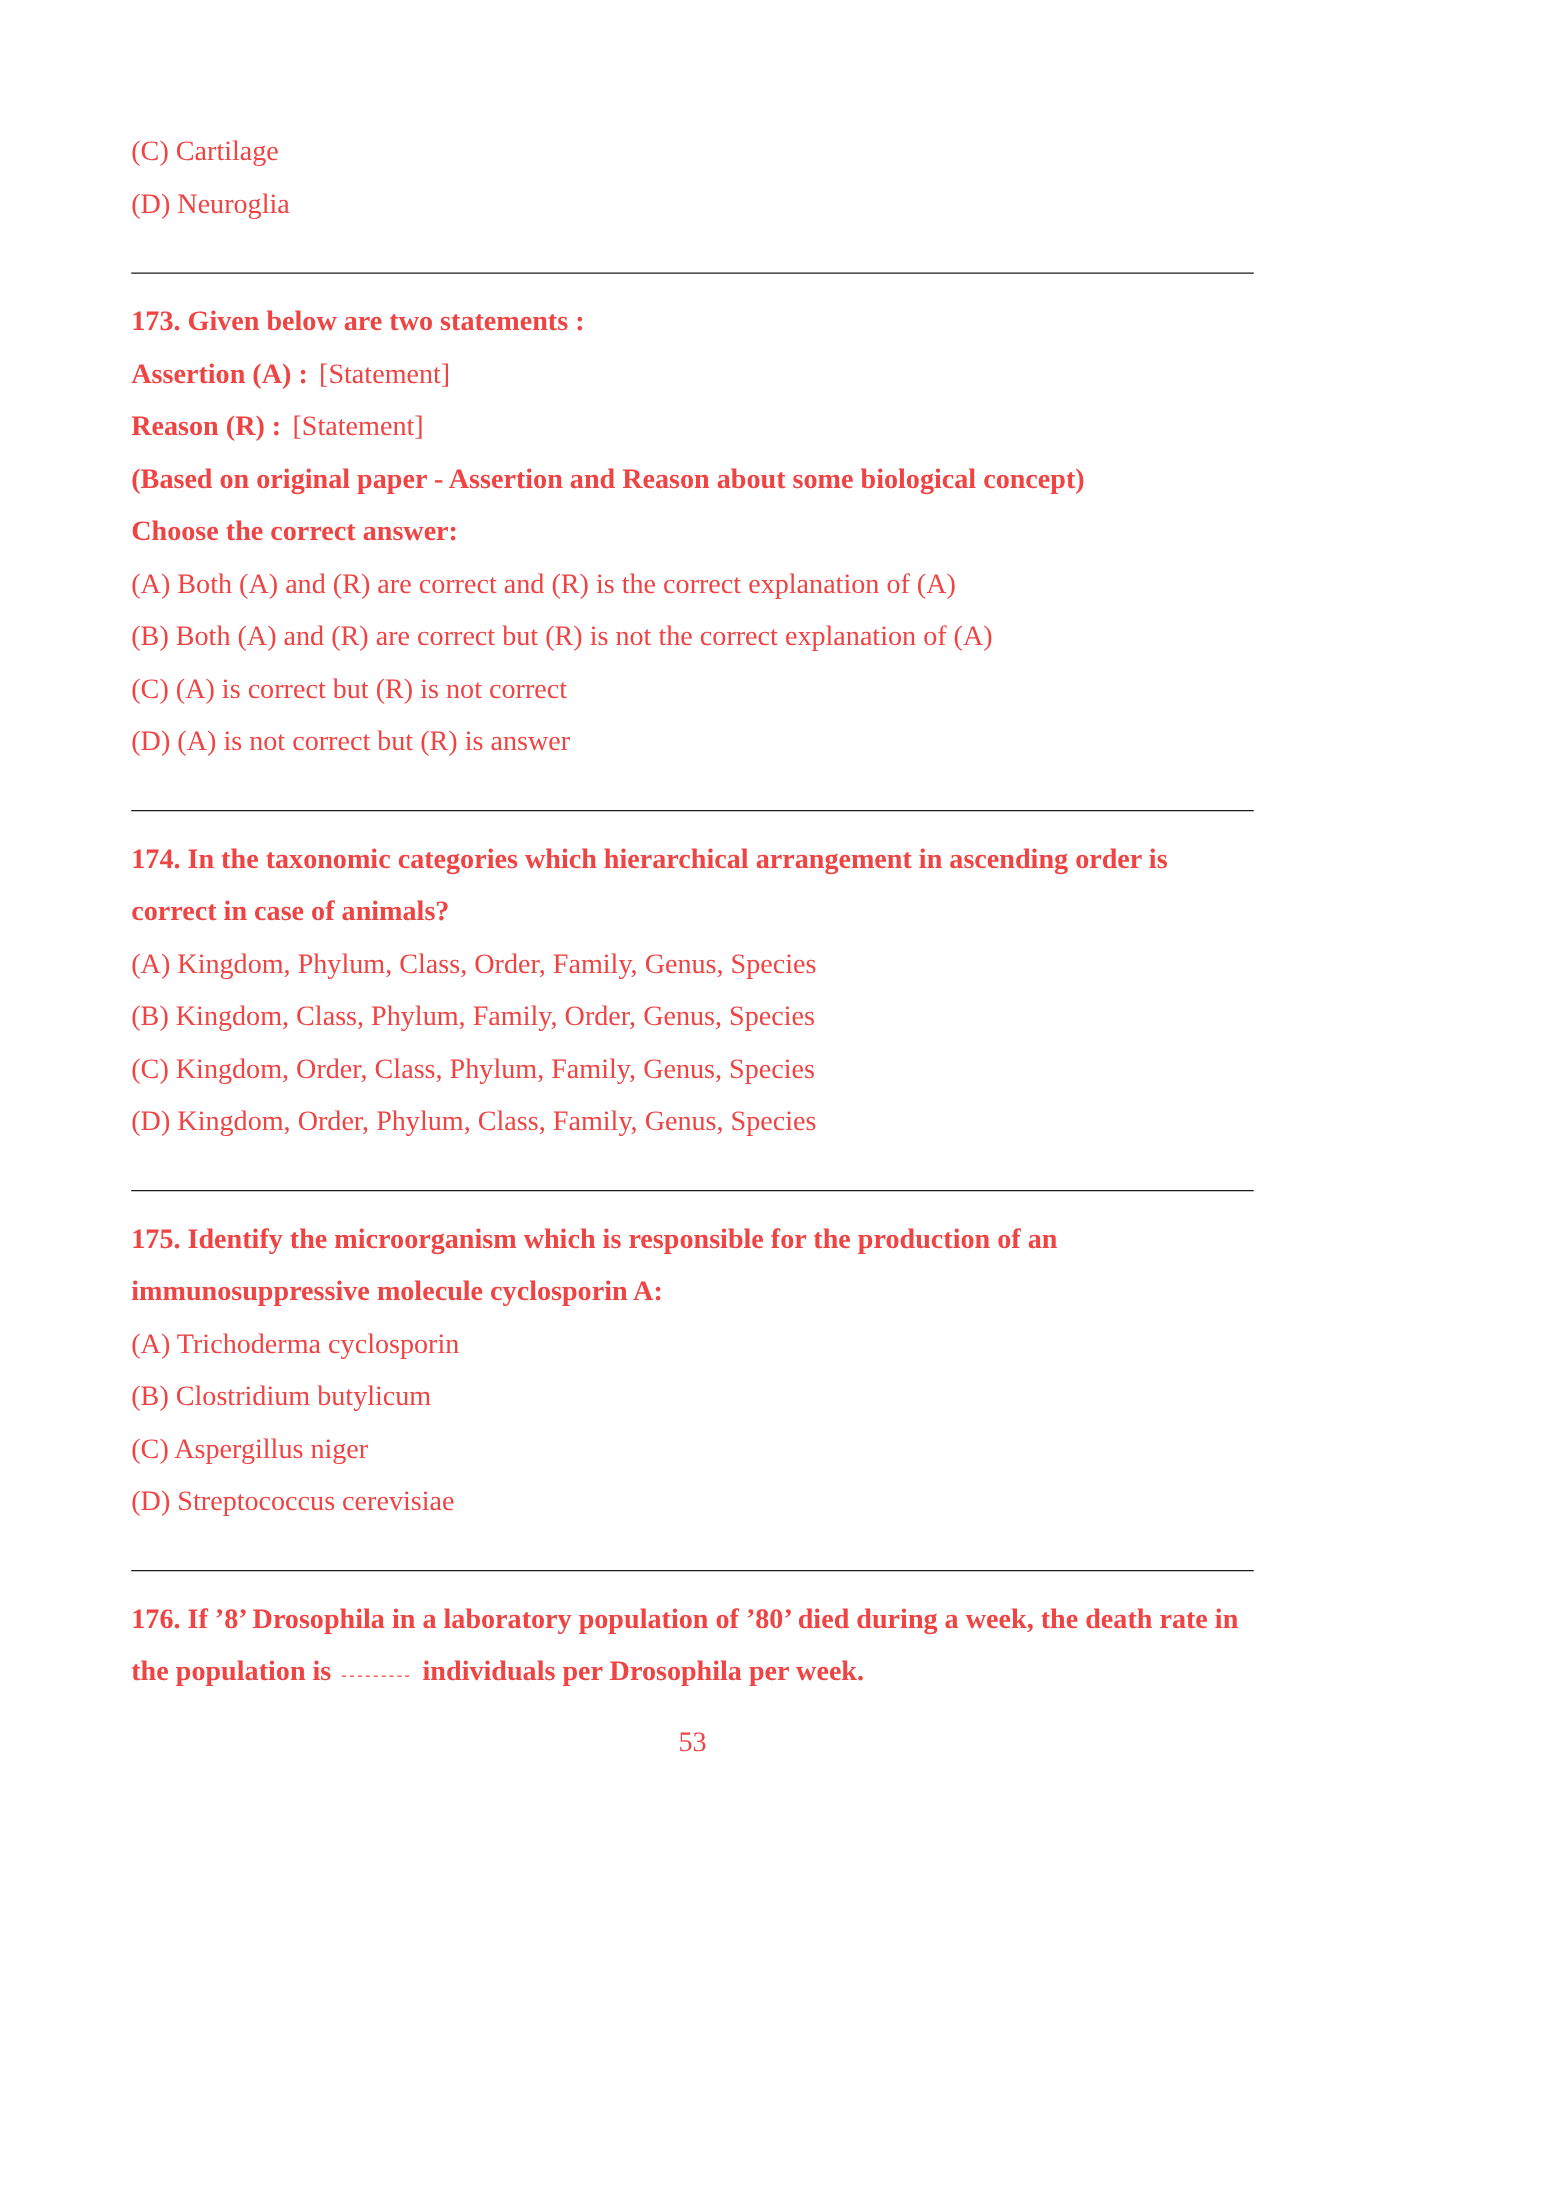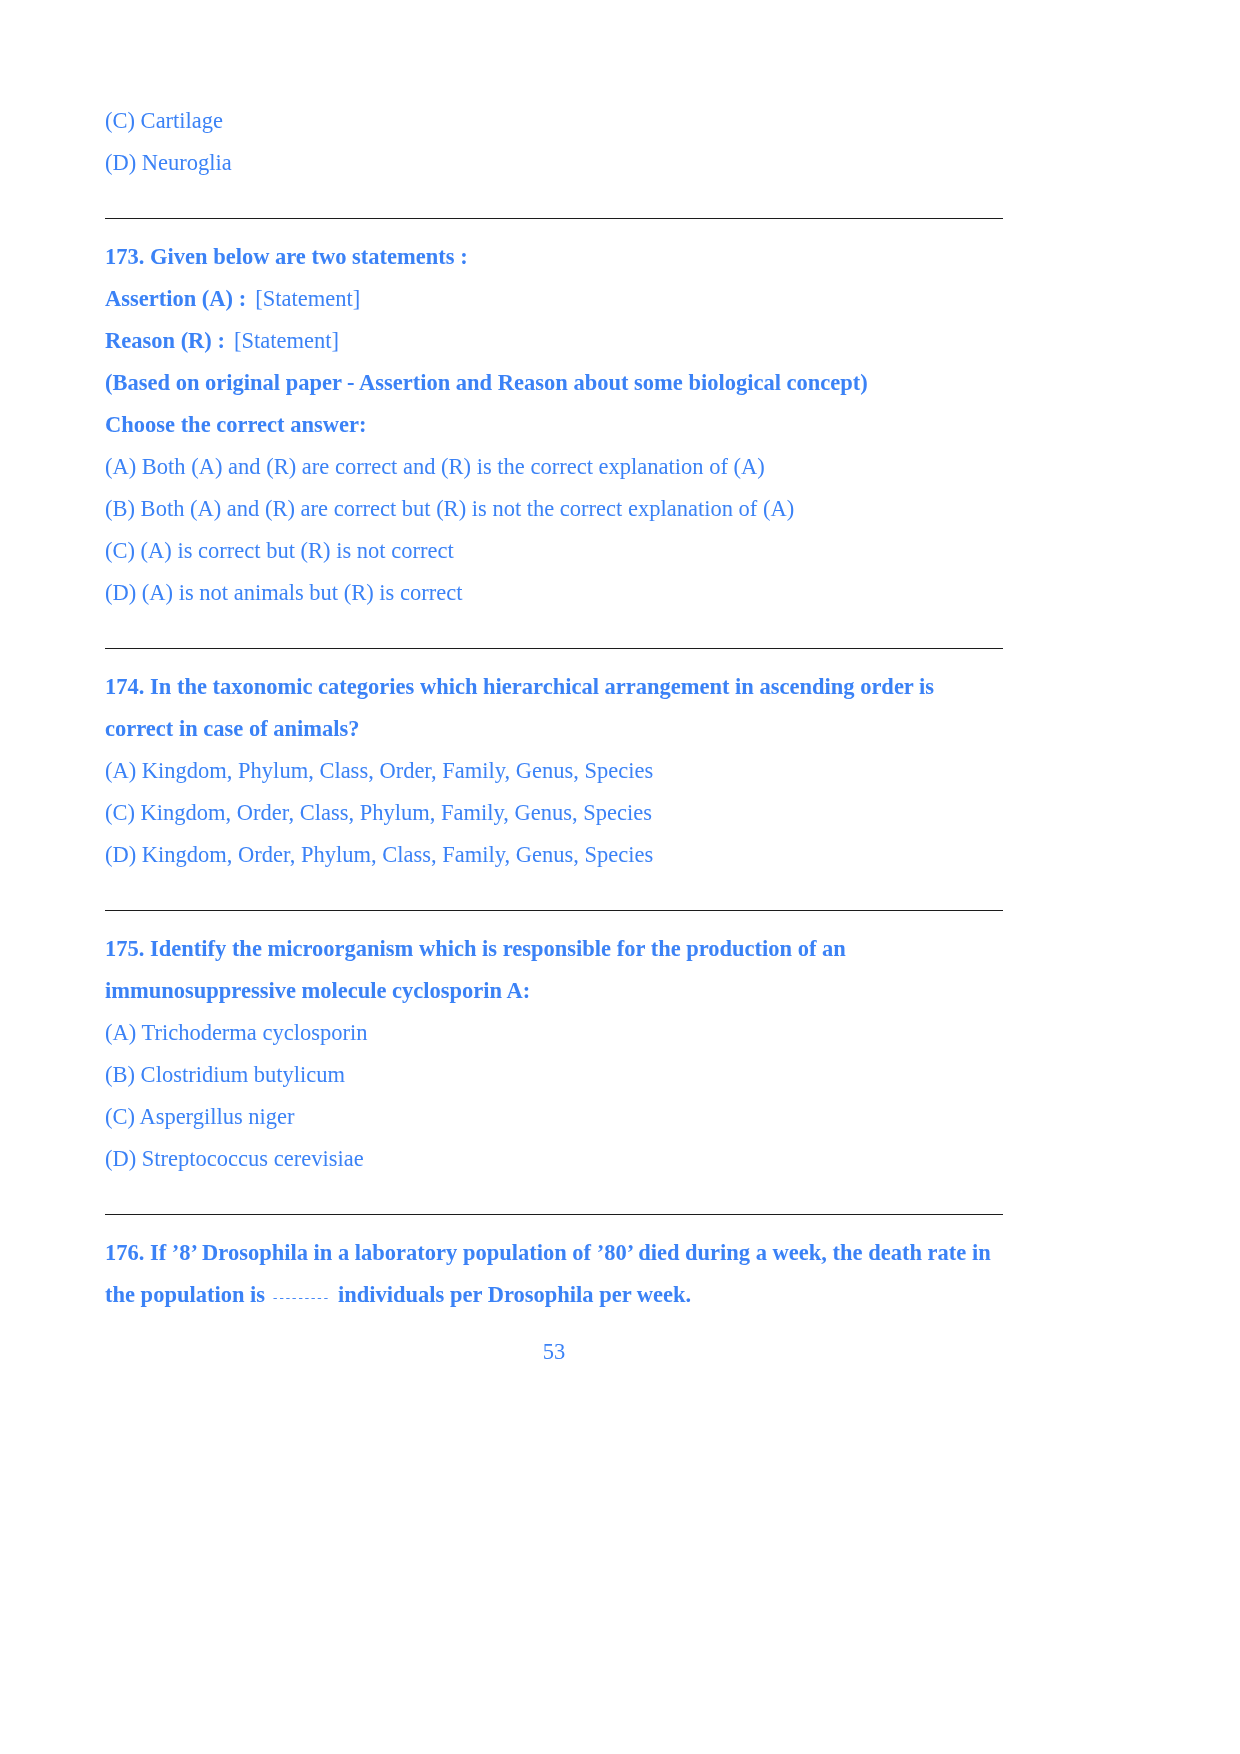--- a/index.html
+++ b/index.html
@@ -9,21 +9,21 @@
   }
   .page {
     position: relative;
     width: 1240px;
     height: 1754px;
     background: #ffffff;
     box-sizing: border-box;
     padding: 100px 237px 0 105px;
     font-family: "Liberation Serif", serif;
     font-size: 22.5px;
-    color: #3b82f6;
+    color: #ef4444;
   }
   .line {
     margin: 0;
     line-height: 42px;
   }
   .bold { font-weight: bold; }
   .value { margin-left: 9px; }
   .blank {
     font-weight: normal;
     font-size: 13px;
@@ -57,28 +57,29 @@
       <span class="bold">Assertion (A) :</span><span class="value">[Statement]</span>
     </p>
     <p class="line">
       <span class="bold">Reason (R) :</span><span class="value">[Statement]</span>
     </p>
     <p class="line bold">(Based on original paper - Assertion and Reason about some biological concept)</p>
     <p class="line bold">Choose the correct answer:</p>
     <p class="line">(A) Both (A) and (R) are correct and (R) is the correct explanation of (A)</p>
     <p class="line">(B) Both (A) and (R) are correct but (R) is not the correct explanation of (A)</p>
     <p class="line">(C) (A) is correct but (R) is not correct</p>
-    <p class="line">(D) (A) is not animals but (R) is correct</p>
+    <p class="line">(D) (A) is not correct but (R) is answer</p>
   </section>
 
   <hr class="divider">
 
   <section>
     <p class="line bold">174. In the taxonomic categories which hierarchical arrangement in ascending order is correct in case of animals?</p>
     <p class="line">(A) Kingdom, Phylum, Class, Order, Family, Genus, Species</p>
+    <p class="line">(B) Kingdom, Class, Phylum, Family, Order, Genus, Species</p>
     <p class="line">(C) Kingdom, Order, Class, Phylum, Family, Genus, Species</p>
     <p class="line">(D) Kingdom, Order, Phylum, Class, Family, Genus, Species</p>
   </section>
 
   <hr class="divider">
 
   <section>
     <p class="line bold">175. Identify the microorganism which is responsible for the production of an immunosuppressive molecule cyclosporin A:</p>
     <p class="line">(A) Trichoderma cyclosporin</p>
     <p class="line">(B) Clostridium butylicum</p>

